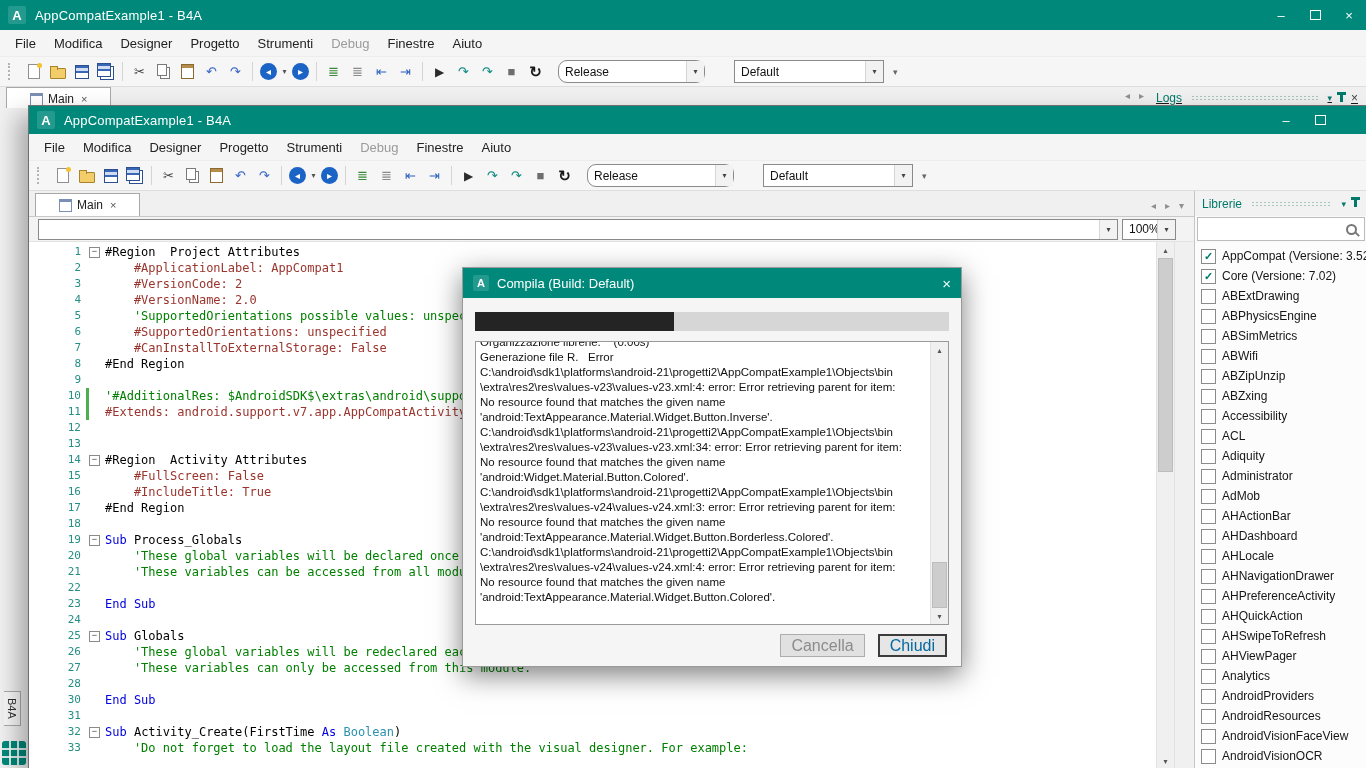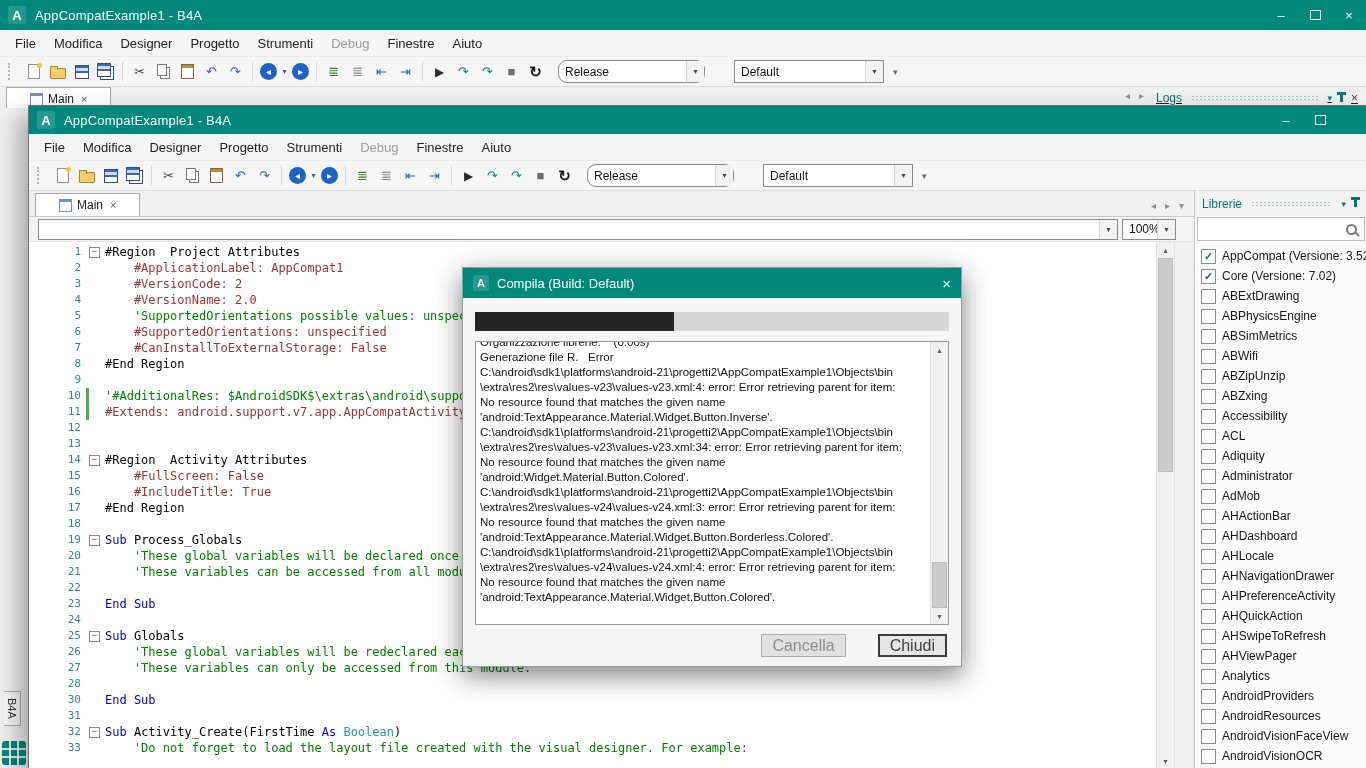--- a/index.html
+++ b/index.html
@@ -110,21 +110,21 @@
   .progress-fill{height:100%;background:#242424;}
   .log-box{margin-top:10px;height:282px;border:1px solid #999;background:#fff;display:flex;overflow:hidden;flex:none;}
   .log-content{flex:1;padding:0 4px;font-size:11.5px;line-height:15px;overflow:hidden;margin-top:-7px;color:#111;}
   .log-line{white-space:pre;overflow:hidden;}
   .log-scroll{width:17px;background:#f0f0f0;border-left:1px solid #e2e2e2;display:flex;flex-direction:column;align-items:center;}
   .log-thumb{height:44px;}
   .dlg-buttons{display:flex;justify-content:flex-end;gap:13px;padding:9px 2px;}
   .btn{min-width:58px;height:23px;padding:0 10px;font-size:16px;display:flex;align-items:center;justify-content:center;
        background:#e1e1e1;border:1px solid #adadad;box-sizing:border-box;}
   .btn.disabled{color:#8b8b8b;}
-  .btn.default{border:2px solid #3c3c3c;background:#e6e6e6;color:#404040;margin-left:19px;}
+  .btn.default{border:2px solid #3c3c3c;background:#e6e6e6;color:#0369a1;}
 </style>
 </head>
 <body>
 
 <div class="outer-window">
   <div class="titlebar">
     <span class="app-logo">A</span>
     <span class="wtitle">AppCompatExample1 - B4A</span>
     <div class="win-controls">
       <span class="win-btn">–</span>

